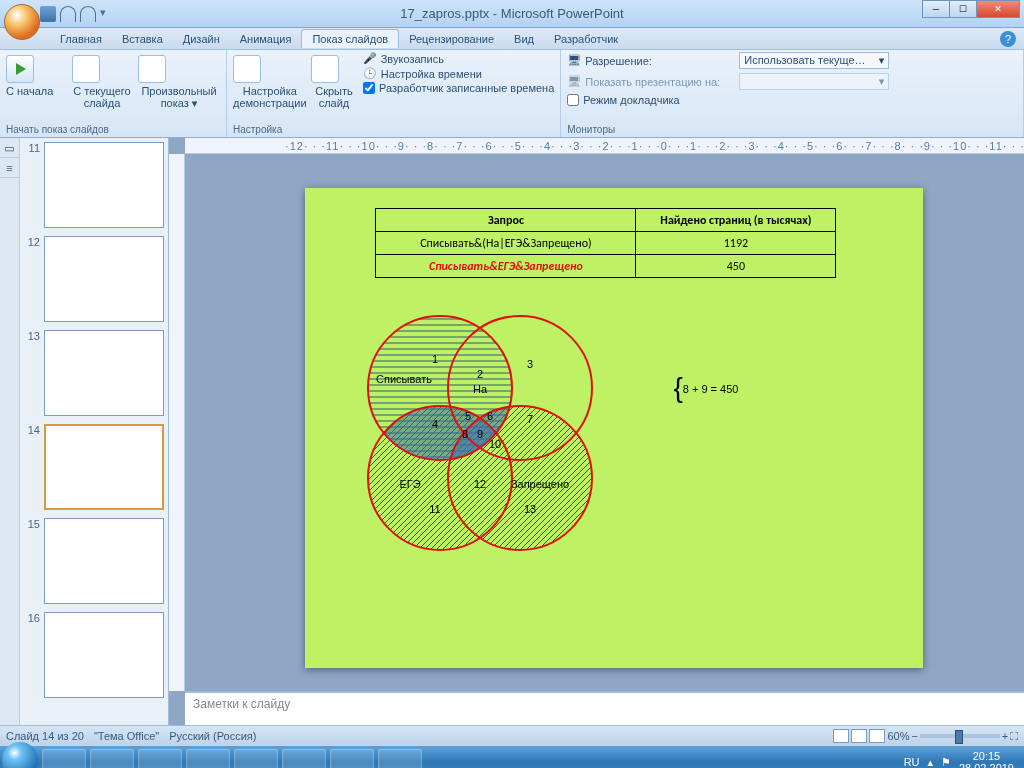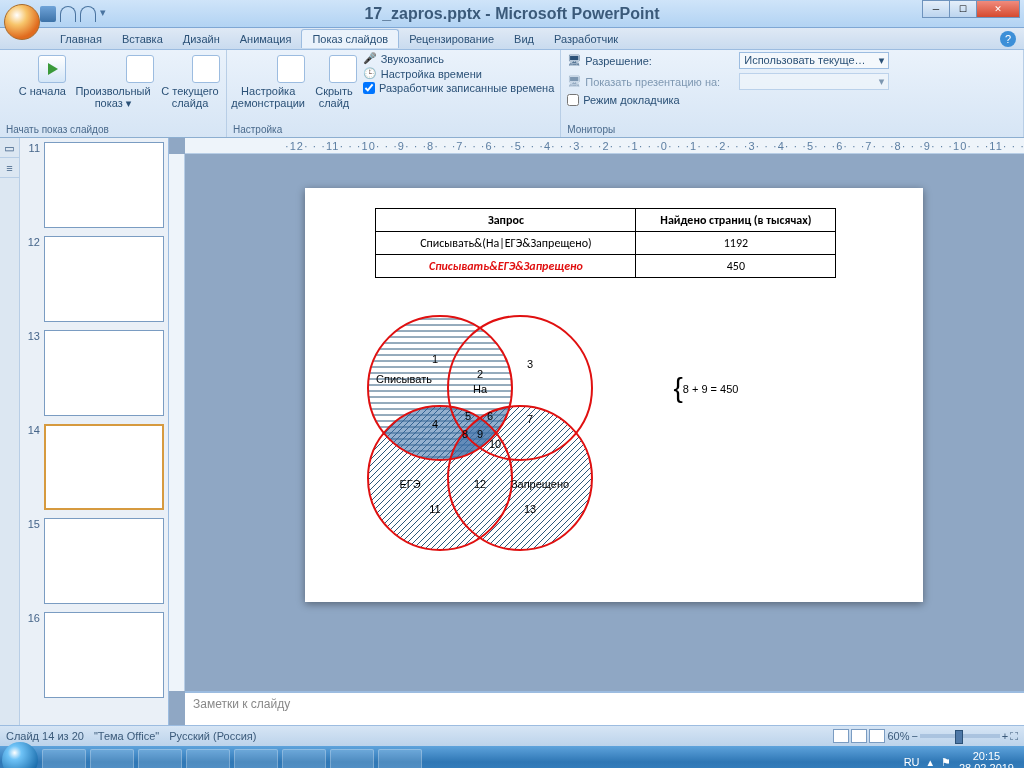--- a/index.html
+++ b/index.html
@@ -1,53 +1,53 @@
 <!DOCTYPE html>
 <html><head>
 <meta charset="utf-8">
 <style>
 *{box-sizing:border-box;margin:0;padding:0;font-family:"Segoe UI",Tahoma,sans-serif;font-size:11px;}
 body{width:1024px;height:768px;overflow:hidden;background:#83a8d1;}
 .titlebar{height:28px;background:linear-gradient(#cfe4f9,#b2d3f3);display:flex;align-items:center;border-bottom:1px solid #7fa7d4;position:relative;}
 .qat{position:absolute;left:40px;top:2px;display:flex;gap:4px;align-items:center;height:24px;}
 .qat span{width:16px;height:16px;display:inline-block;}
-.title-center{position:absolute;left:50%;transform:translateX(-50%);color:#3b5a7a;font-size:16px;font-weight:bold;}
+.title-center{position:absolute;left:50%;transform:translateX(-50%);color:#3b5a7a;font-size:13px;}
 .winbtns{position:absolute;right:4px;top:0;display:flex;}
 .winbtn{width:28px;height:18px;background:linear-gradient(#e4eef9,#bcd5ef);border:1px solid #6e93bd;display:flex;align-items:center;justify-content:center;font-size:9px;margin-left:-1px;}
 .winbtn.close{background:linear-gradient(#f08b7d,#d54a2f);color:#fff;width:44px;}
 .orb{position:absolute;left:4px;top:4px;width:36px;height:36px;background:radial-gradient(circle at 35% 30%,#fff,#f7c56b 30%,#e06b1e 70%);border-radius:50%;z-index:5;border:1px solid #a86b2c;}
 .tabs{height:22px;background:linear-gradient(#dfe9f5,#c9dbef);display:flex;align-items:center;padding-left:50px;border-bottom:1px solid #9cbce0;}
 .tab{padding:3px 10px;color:#2b5177;cursor:default;}
 .tab.active{background:#eaf2fb;border:1px solid #9cbce0;border-bottom:none;border-radius:3px 3px 0 0;}
 .tabs .help{margin-left:auto;margin-right:8px;width:16px;height:16px;border-radius:50%;background:#3c8fd8;color:#fff;text-align:center;line-height:16px;}
 .ribbon{height:88px;background:linear-gradient(#eaf2fb,#d6e5f5);display:flex;border-bottom:1px solid #8caed0;}
 .group{border-right:1px solid #b8cee6;padding:2px 6px;display:flex;flex-direction:column;justify-content:space-between;}
 .group-body{display:flex;gap:6px;align-items:flex-start;}
 .grplabel{color:#4a6a8c;font-size:10px;padding-top:1px;}
-.bigbtn{display:flex;flex-direction:column;align-items:flex-end;width:60px;text-align:center;color:#2b5177;gap:2px;padding-top:3px;}
+.bigbtn{display:flex;flex-direction:column;align-items:flex-start;width:60px;text-align:center;color:#2b5177;gap:2px;padding-top:3px;}
 .bigbtn .ic{width:28px;height:28px;background:#fff;border:1px solid #9cbce0;border-radius:3px;}
 .smallstack{display:flex;flex-direction:column;gap:2px;color:#2b5177;}
 .smallstack label{display:flex;align-items:center;gap:4px;}
 .mon-row{display:flex;align-items:center;gap:4px;color:#2b5177;margin-bottom:2px;}
 .mon-combo{background:#f4f8fc;border:1px solid #9cbce0;padding:1px 4px;width:150px;display:flex;justify-content:space-between;}
 .workspace{display:flex;height:587px;background:#8fa7c4;}
 .thumbs-outer{width:180px;background:#eaf0f7;border-right:1px solid #9cbce0;display:flex;}
 .thumbs-tabs{width:20px;background:#dce7f2;display:flex;flex-direction:column;border-right:1px solid #b8cee6;}
 .thumbs-tabs div{height:20px;border-bottom:1px solid #b8cee6;text-align:center;line-height:20px;color:#406186;}
 .thumbs{flex:1;overflow:hidden;padding:4px 4px;}
 .thumb{display:flex;gap:4px;margin-bottom:8px;}
 .thumb .num{width:16px;text-align:right;color:#46658a;}
 .thumb .mini{width:120px;height:86px;background:#fff;border:1px solid #7a9cc2;position:relative;}
 .thumb.active .mini{border:2px solid #d69a3f;}
 .canvas-area{flex:1;display:flex;flex-direction:column;}
 .ruler-h{height:16px;background:#eef4fa;border-bottom:1px solid #b8cee6;margin-left:16px;font-size:8px;color:#5c7ea2;display:flex;align-items:center;overflow:hidden;}
 .canvas-row{flex:1;display:flex;}
 .ruler-v{width:16px;background:#eef4fa;border-right:1px solid #b8cee6;}
 .slide-wrap{flex:1;background:#8fa7c4;display:flex;align-items:flex-start;justify-content:center;padding-top:34px;position:relative;}
-.slide{width:618px;height:414px;background:#ffffff;box-shadow:0 2px 8px rgba(0,0,0,0.4);position:relative;}
+.slide{width:618px;height:480px;background:#bef264;box-shadow:0 2px 8px rgba(0,0,0,0.4);position:relative;}
 .tbl{position:absolute;left:70px;top:20px;border-collapse:collapse;}
 .tbl td{border:1.5px solid #000;padding:4px 10px;text-align:center;font-size:12px;font-family:Calibri,sans-serif;}
 .tbl .hdr{font-weight:bold;}
 .tbl .red{color:#e01010;font-weight:bold;font-style:italic;}
 .venn{position:absolute;left:35px;top:110px;width:300px;height:280px;}
 .venn svg{width:100%;height:100%;}
 .eq{position:absolute;left:368px;top:180px;font-family:"Cambria Math","Times New Roman",serif;font-size:20px;}
 .notes{height:34px;background:#fff;border-top:2px solid #9cbce0;margin-left:16px;padding:4px 8px;color:#888;font-size:12px;}
 .status{height:21px;background:linear-gradient(#d6e5f5,#bcd3eb);display:flex;align-items:center;color:#3b5a7a;padding:0 6px;gap:10px;border-top:1px solid #9cbce0;}
 .status .right{margin-left:auto;display:flex;align-items:center;gap:2px;}
@@ -94,27 +94,27 @@
 
 <div class="ribbon">
   <div class="group">
     <div class="group-body">
       <div class="bigbtn">
           <div class="ic" style="background:linear-gradient(#fff,#d4e6f7);position:relative;">
             <span style="position:absolute;left:9px;top:7px;border-left:10px solid #3a9a3a;border-top:6px solid transparent;border-bottom:6px solid transparent;"></span>
           </div>
           <span>С начала</span>
         </div>
+      <div class="bigbtn">
+          <div class="ic"></div>
+          <span>С текущего слайда</span>
+        </div>
       <div class="bigbtn" style="width:82px">
           <div class="ic"></div>
           <span>Произвольный показ ▾</span>
-        </div>
-      <div class="bigbtn">
-          <div class="ic"></div>
-          <span>С текущего слайда</span>
         </div>
     </div>
     <div class="grplabel">Начать показ слайдов</div>
   </div>
   <div class="group">
     <div class="group-body">
       <div class="bigbtn" style="width:72px">
           <div class="ic"></div>
           <span>Настройка демонстрации</span>
         </div>

